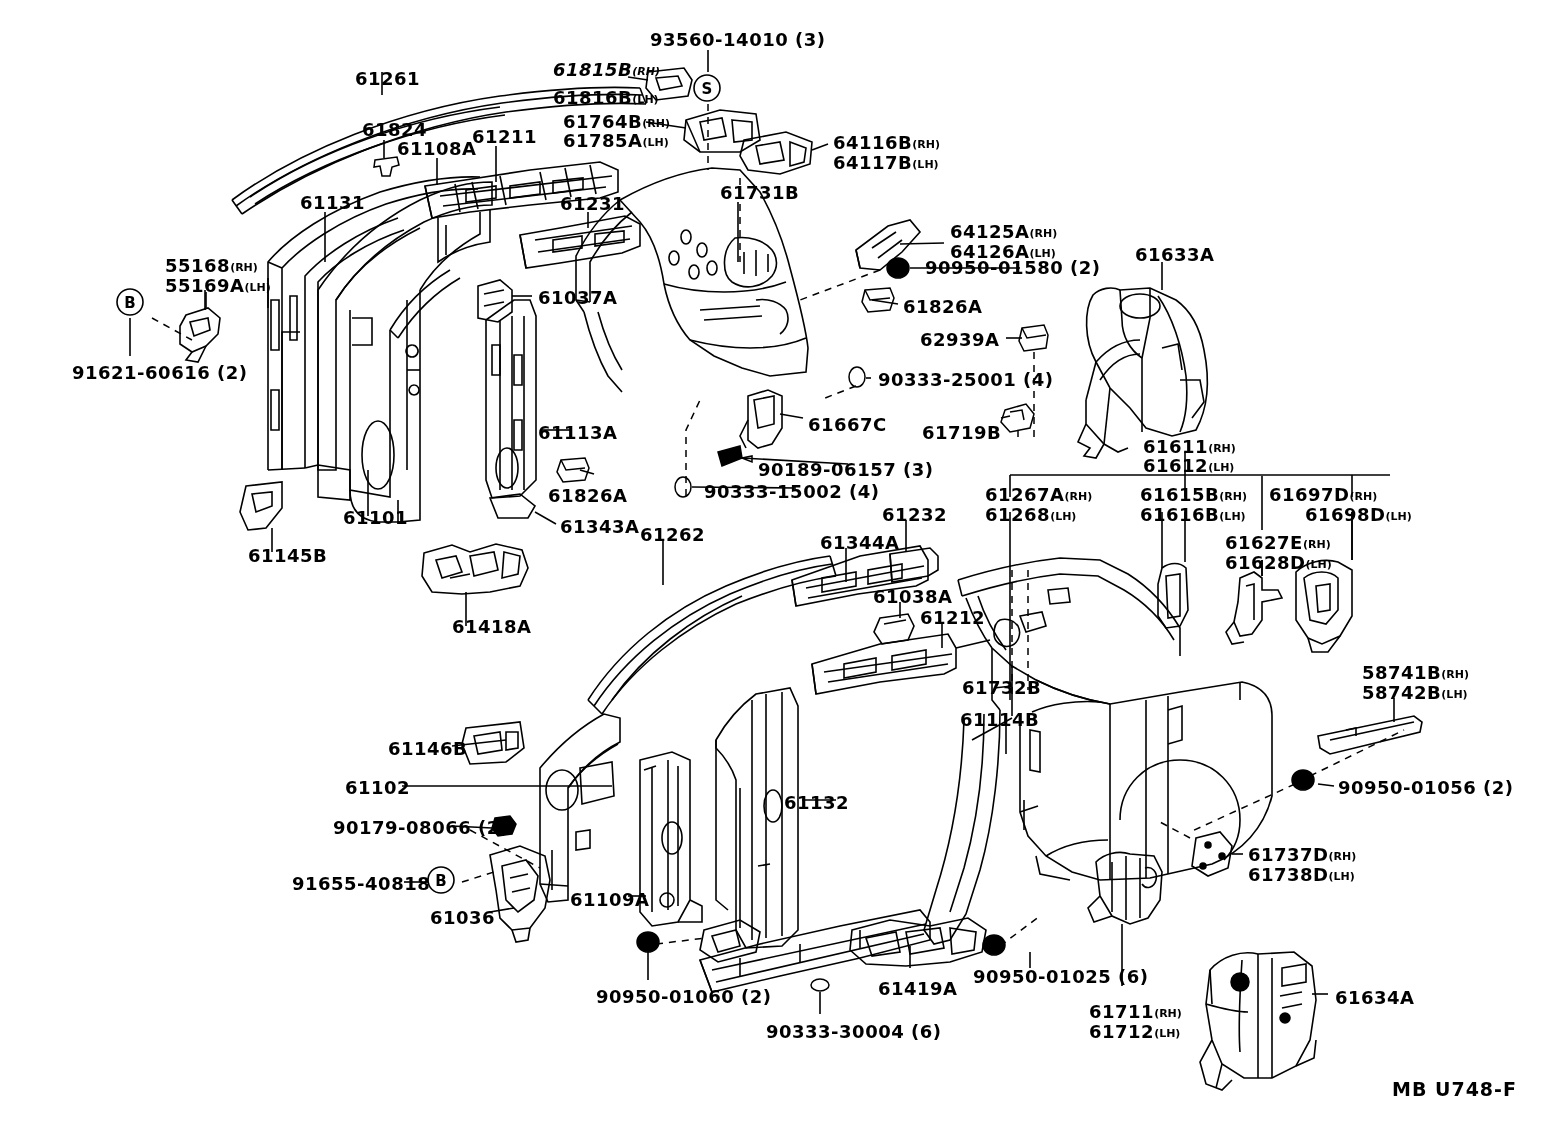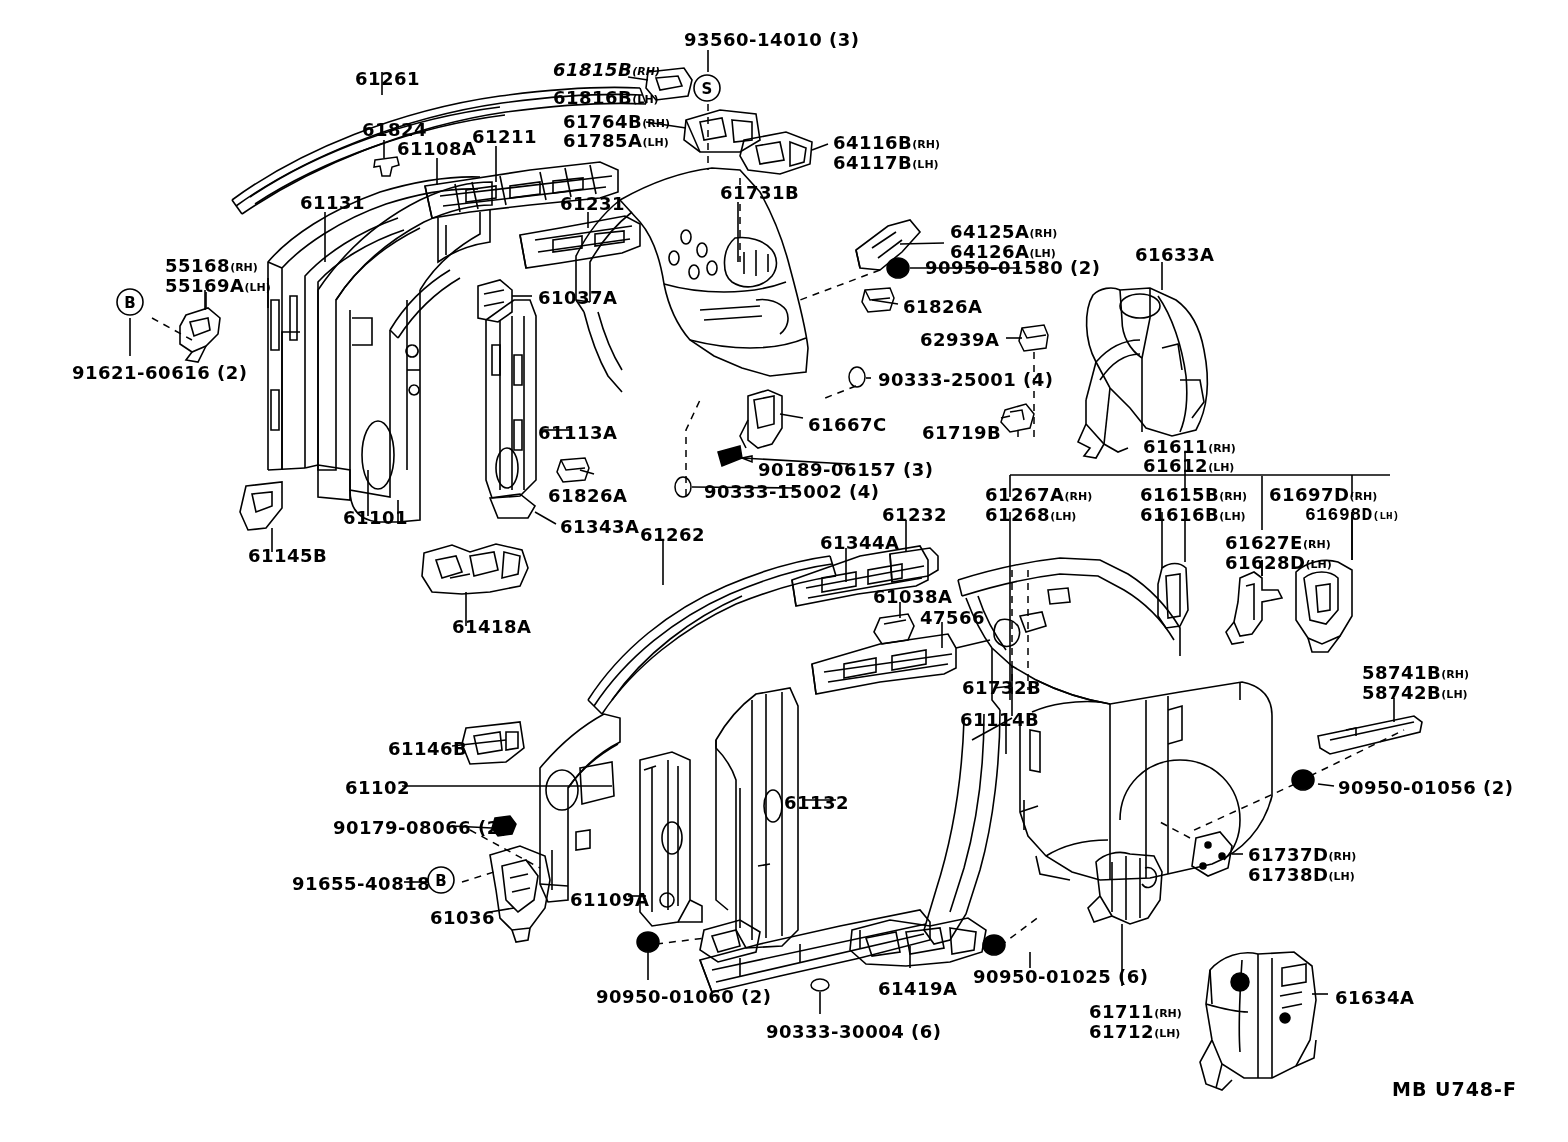--- a/index.html
+++ b/index.html
@@ -631,21 +631,21 @@
       <path class="ln" d="M1162 568 L 1162 512"></path>
       <path class="ln" d="M1352 560 L 1352 512"></path>
       <path class="ln" d="M1262 576 L 1262 560"></path>
       <path class="ln" d="M1010 600 L 1010 700"></path>
     </g>
 
   </svg>
 
   <div id="labels-layer">
       <div class="lbl" style="left: 355px; top: 69px;"><span>61261</span></div>
-      <div class="lbl" style="left: 684px; top: 30px;"><span>93560-14010</span><span class="qty"> (3)</span></div>
+      <div class="lbl" style="left: 650px; top: 30px;"><span>93560-14010</span><span class="qty"> (3)</span></div>
       <div class="lbl" style="left: 553px; top: 60px; font-style: italic;"><span>61815B</span><span class="sfx">(RH)</span></div>
       <div class="lbl" style="left: 553px; top: 88px;"><span>61816B</span><span class="sfx">(LH)</span></div>
       <div class="lbl" style="left: 563px; top: 112px;"><span>61764B</span><span class="sfx">(RH)</span></div>
       <div class="lbl" style="left: 563px; top: 131px;"><span>61785A</span><span class="sfx">(LH)</span></div>
       <div class="lbl" style="left: 833px; top: 133px;"><span>64116B</span><span class="sfx">(RH)</span></div>
       <div class="lbl" style="left: 833px; top: 153px;"><span>64117B</span><span class="sfx">(LH)</span></div>
       <div class="lbl" style="left: 362px; top: 120px;"><span>61824</span></div>
       <div class="lbl" style="left: 397px; top: 139px;"><span>61108A</span></div>
       <div class="lbl" style="left: 472px; top: 127px;"><span>61211</span></div>
       <div class="lbl" style="left: 720px; top: 183px;"><span>61731B</span></div>
@@ -668,32 +668,32 @@
       <div class="lbl" style="left: 1143px; top: 437px;"><span>61611</span><span class="sfx">(RH)</span></div>
       <div class="lbl" style="left: 1143px; top: 456px;"><span>61612</span><span class="sfx">(LH)</span></div>
       <div class="lbl" style="left: 758px; top: 460px;"><span>90189-06157</span><span class="qty"> (3)</span></div>
       <div class="lbl" style="left: 548px; top: 486px;"><span>61826A</span></div>
       <div class="lbl" style="left: 704px; top: 482px;"><span>90333-15002</span><span class="qty"> (4)</span></div>
       <div class="lbl" style="left: 985px; top: 485px;"><span>61267A</span><span class="sfx">(RH)</span></div>
       <div class="lbl" style="left: 985px; top: 505px;"><span>61268</span><span class="sfx">(LH)</span></div>
       <div class="lbl" style="left: 1140px; top: 485px;"><span>61615B</span><span class="sfx">(RH)</span></div>
       <div class="lbl" style="left: 1140px; top: 505px;"><span>61616B</span><span class="sfx">(LH)</span></div>
       <div class="lbl" style="left: 1269px; top: 485px; text-align: right;"><span>61697D</span><span class="sfx">(RH)</span></div>
-      <div class="lbl" style="left: 1305px; top: 505px; font-family: Liberation Mono, monospace;"><span>61698D</span><span class="sfx">(LH)</span></div>
+      <div class="lbl" style="left: 1305px; top: 505px;"><span>61698D</span><span class="sfx">(LH)</span></div>
       <div class="lbl" style="left: 248px; top: 546px;"><span>61145B</span></div>
       <div class="lbl" style="left: 343px; top: 508px;"><span>61101</span></div>
       <div class="lbl" style="left: 560px; top: 517px;"><span>61343A</span></div>
       <div class="lbl" style="left: 640px; top: 525px;"><span>61262</span></div>
       <div class="lbl" style="left: 882px; top: 505px;"><span>61232</span></div>
       <div class="lbl" style="left: 820px; top: 533px;"><span>61344A</span></div>
       <div class="lbl" style="left: 1225px; top: 533px;"><span>61627E</span><span class="sfx">(RH)</span></div>
       <div class="lbl" style="left: 1225px; top: 553px;"><span>61628D</span><span class="sfx">(LH)</span></div>
       <div class="lbl" style="left: 452px; top: 617px;"><span>61418A</span></div>
       <div class="lbl" style="left: 873px; top: 587px;"><span>61038A</span></div>
-      <div class="lbl" style="left: 920px; top: 608px;"><span>47566</span></div>
+      <div class="lbl" style="left: 920px; top: 608px;"><span>61212</span></div>
       <div class="lbl" style="left: 1362px; top: 663px;"><span>58741B</span><span class="sfx">(RH)</span></div>
       <div class="lbl" style="left: 1362px; top: 683px;"><span>58742B</span><span class="sfx">(LH)</span></div>
       <div class="lbl" style="left: 962px; top: 678px;"><span>61732B</span></div>
       <div class="lbl" style="left: 960px; top: 710px;"><span>61114B</span></div>
       <div class="lbl" style="left: 388px; top: 739px;"><span>61146B</span></div>
       <div class="lbl" style="left: 345px; top: 778px;"><span>61102</span></div>
       <div class="lbl" style="left: 1338px; top: 778px;"><span>90950-01056</span><span class="qty"> (2)</span></div>
       <div class="lbl" style="left: 784px; top: 793px;"><span>61132</span></div>
       <div class="lbl" style="left: 333px; top: 818px;"><span>90179-08066</span><span class="qty"> (2)</span></div>
       <div class="lbl" style="left: 1248px; top: 845px;"><span>61737D</span><span class="sfx">(RH)</span></div>

